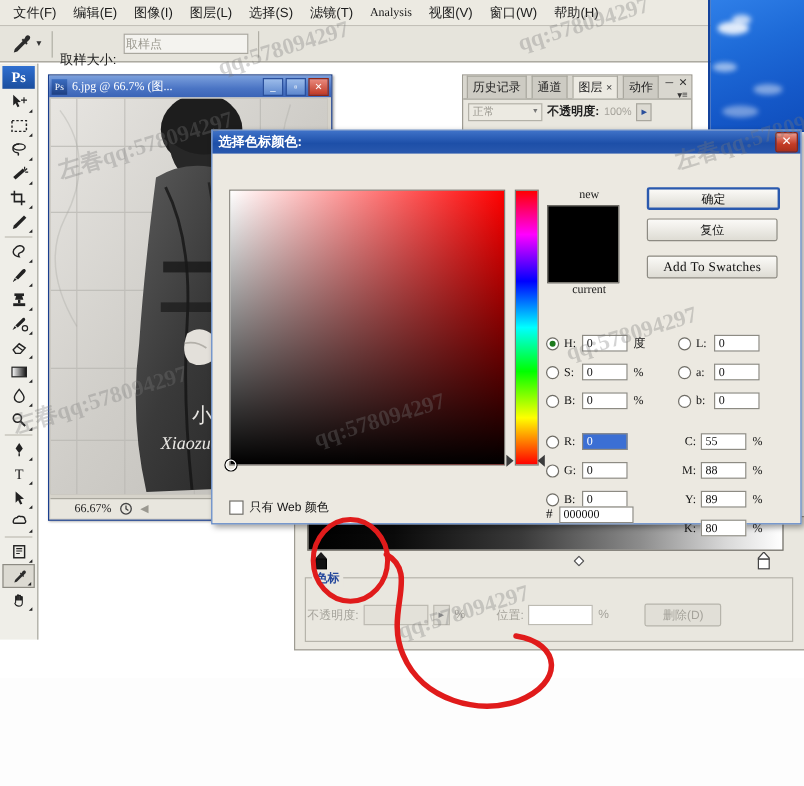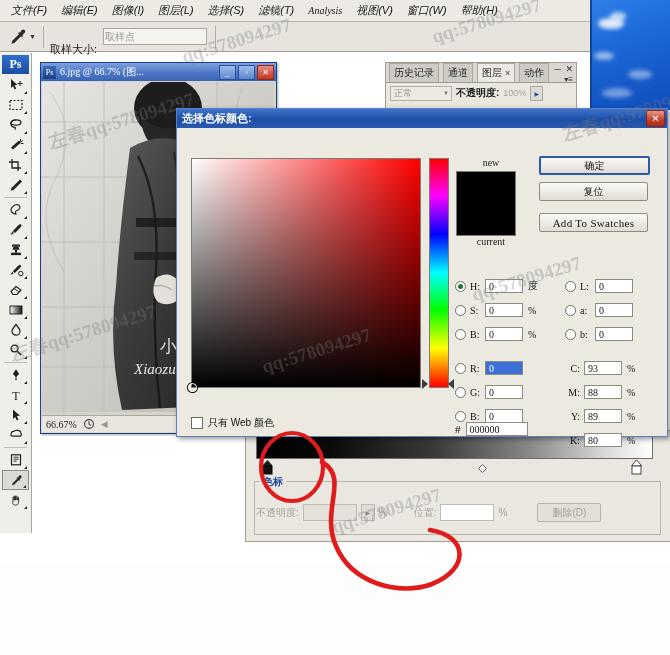--- a/index.html
+++ b/index.html
@@ -10,21 +10,21 @@
     -webkit-font-smoothing:none;
   }
   #app{position:absolute;left:0;top:0;width:670px;height:655px;overflow:hidden;}
 
   
   .ps-root{position:absolute;left:0;top:0;width:670px;height:565px;background:#ffffff;overflow:hidden;}
 
   
   .menubar{position:absolute;left:0;top:0;width:600px;height:22px;background:#eceae2;border-bottom:1px solid #b9b6ad;
            display:flex;align-items:center;padding-left:4px;box-sizing:border-box;}
-  .menubar .mi{font-size:11px;color:#1b1b1b;padding:0 7px;white-space:nowrap;letter-spacing:0px;font-style:italic;}
+  .menubar .mi{font-size:11px;color:#1b1b1b;padding:0 7px;white-space:nowrap;letter-spacing:0px;}
   .menubar .mi.lat{font-family:"Liberation Serif",serif;font-size:10px;}
 
   
   .optionsbar{position:absolute;left:0;top:22px;width:600px;height:30px;background:#e6e4dc;
               border-bottom:1px solid #9e9c93;display:flex;align-items:center;padding-left:6px;box-sizing:border-box;}
   .opt-tool{width:22px;height:22px;position:relative;}
   .opt-caret{width:9px;height:20px;display:flex;align-items:center;justify-content:center;font-size:7px;color:#333;}
   .opt-sep{width:1px;height:22px;background:#b0aea5;margin:0 6px;}
   .opt-label{font-size:11px;color:#1e1e1e;margin-right:6px;margin-top:25px;}
   .opt-combo{width:104px;height:17px;background:#f4f3ef;border:1px solid #a9a79e;
@@ -50,21 +50,21 @@
   .doc-ico{width:13px;height:13px;background:linear-gradient(#3a6cc0,#1e3f82);color:#fff;font-size:8px;
            display:flex;align-items:center;justify-content:center;font-family:"Liberation Serif",serif;margin-right:4px;}
   .doc-name{font-size:10px;color:#ffffff;font-family:"Liberation Serif",serif;flex:1;white-space:nowrap;overflow:hidden;}
   .wbtn{width:15px;height:13px;margin-left:2px;border:1px solid #2a4f9c;display:flex;align-items:center;justify-content:center;
         font-size:8px;color:#fff;}
   .wbtn.min{background:linear-gradient(#9cbcea,#5d87ce);}
   .wbtn.max{background:linear-gradient(#9cbcea,#5d87ce);}
   .wbtn.cls{background:linear-gradient(#e98a7e,#c03824);border-color:#8e2615;}
   .doc-canvas{position:absolute;left:1px;top:19px;width:231px;height:330px;overflow:hidden;background:#b9b6ae;}
   .doc-status{position:absolute;left:1px;bottom:1px;height:17px;width:231px;background:#e8e6de;border-top:1px solid #a9a79e;
-              display:flex;align-items:center;font-size:10px;color:#222;padding-left:4px;box-sizing:border-box;}
+              display:flex;align-items:center;font-size:10px;color:#222;padding-left:20px;box-sizing:border-box;}
   .zoom-val{font-family:"Liberation Serif",serif;margin-right:6px;}
 
   
   .panelwrap{position:absolute;left:385px;top:62px;width:190px;height:52px;background:#e9e7df;border:1px solid #9e9c93;}
   .panel-tabs{display:flex;align-items:flex-end;height:20px;padding-left:3px;box-sizing:border-box;
               border-bottom:1px solid #9e9c93;background:#d9d7cf;}
   .ptab{font-size:10px;color:#1e1e1e;padding:2px 4px 2px 4px;border:1px solid #a9a79e;border-bottom:none;
         background:#cdcbc3;margin-right:4px;white-space:nowrap;}
   .ptab.active{background:#eceae2;}
   .ptab .x{font-size:9px;color:#444;margin-left:3px;}
@@ -548,21 +548,21 @@
             <div class="finp">0</div>
           </div>
           <div class="frow" style="left:110px;top:48px;">
             <i class="radio"></i>
             <span class="flab">b:</span>
             <div class="finp">0</div>
           </div>
 
           <div class="frow" style="left:110px;top:82px;">
             <span class="flab" style="text-align:right;margin-right:4px;">C:</span>
-            <div class="finp">93</div>
+            <div class="finp">55</div>
             <span class="funit">%</span>
           </div>
           <div class="frow" style="left:110px;top:106px;">
             <span class="flab" style="text-align:right;margin-right:4px;">M:</span>
             <div class="finp">88</div>
             <span class="funit">%</span>
           </div>
           <div class="frow" style="left:110px;top:130px;">
             <span class="flab" style="text-align:right;margin-right:4px;">Y:</span>
             <div class="finp">89</div>

